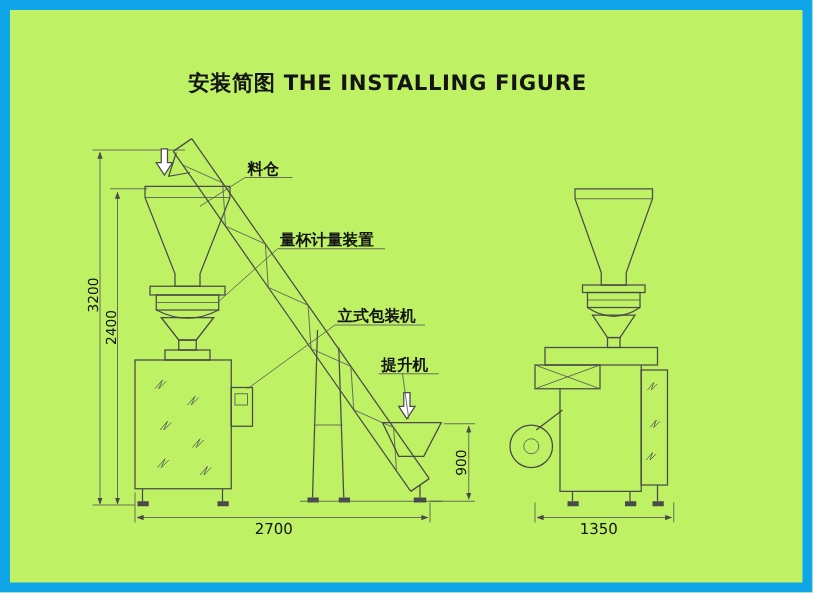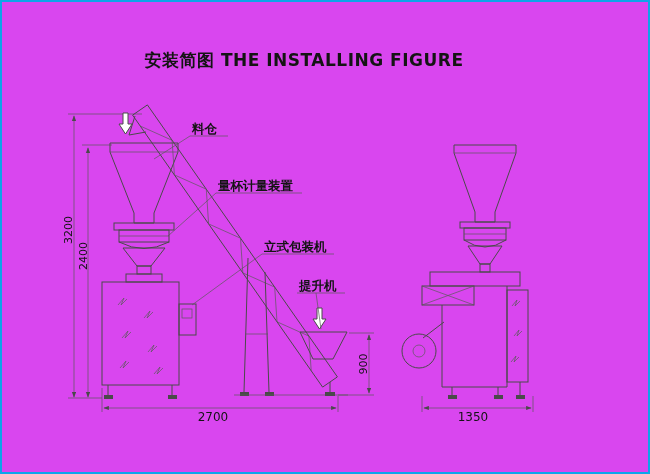--- a/index.html
+++ b/index.html
@@ -1,18 +1,18 @@
 <!DOCTYPE html>
 <html><head>
 <meta charset="utf-8">
 <style>
   html,body{margin:0;padding:0;background:#fff;}
   #frame{
-    position:relative;width:650px;height:474px;background:#d946ef;
-    box-sizing:border-box;border:2px solid #0ea5e9;overflow:hidden;
+    position:relative;width:650px;height:474px;background:#bef264;
+    box-sizing:border-box;border:8px solid #0ea5e9;overflow:hidden;
     font-family:"DejaVu Sans","Liberation Sans",sans-serif;
   }
   svg{display:block;}
   text{fill:#141414;}
   .title-text{font-size:17px;font-weight:bold;letter-spacing:0.5px;}
   .callout-text{font-size:12.5px;font-weight:bold;}
   .dim-text{font-size:11px;}
   .dim-text-big{font-size:12px;}
   .ln{stroke:#4a4a4a;stroke-width:1;fill:none;}
   .ln-thin{stroke:#5a5a5a;stroke-width:0.7;fill:none;}

